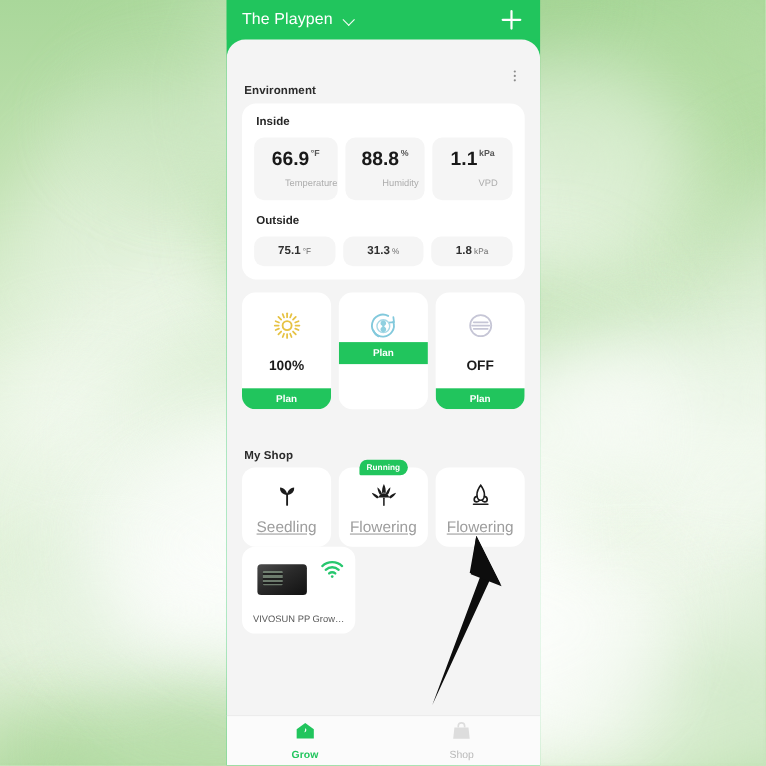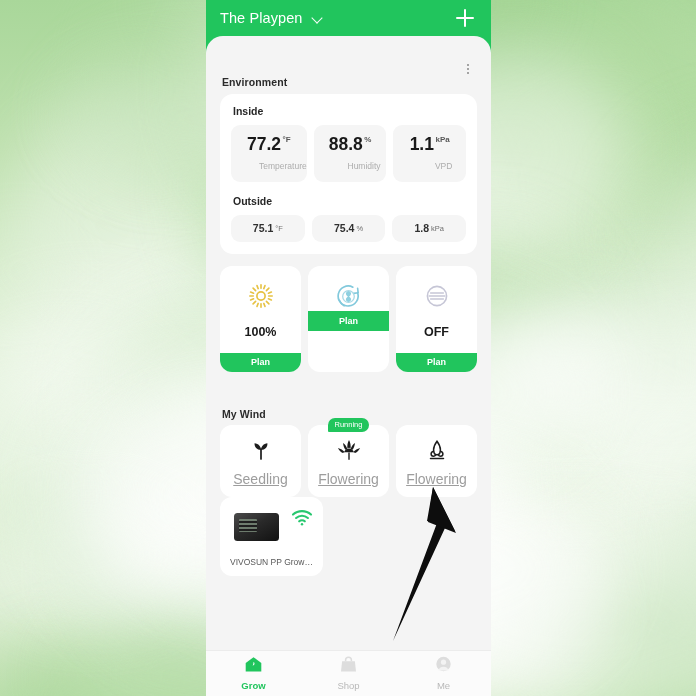--- a/index.html
+++ b/index.html
@@ -132,21 +132,21 @@
   #plans { display: flex; gap: 7px; margin: 0 14px; }
   .plan {
     position: relative; flex: 1; background: #fff; border-radius: 12px;
     height: 72px; display: flex; flex-direction: column;
     align-items: center; justify-content: center; cursor: pointer;
   }
   .plan-icon { height: 28px; display: flex; align-items: center; }
   .plan-name { font-size: 14px; color: #9d9d9d; margin-top: 7px; text-decoration: underline; }
   .badge {
     position: absolute; top: -7.5px; left: 50%; transform: translateX(-50%);
-    background: #21c55d; color: #fff; font-size: 7.5px; font-weight: 400;
+    background: #21c55d; color: #fff; font-size: 7.5px; font-weight: 700;
     padding: 2.5px 7px 3px 7px; border-radius: 7px 7px 7px 1px; white-space: nowrap;
   }
 
   
   #devices { display: flex; margin: 0 14px; }
   .device {
     width: 103px; background: #fff; border-radius: 12px;
     padding: 10px 10px 9px 10px; cursor: pointer;
   }
   .device-top { display: flex; align-items: flex-start; height: 45px; }
@@ -296,21 +296,21 @@
           <i></i>
           <i></i>
         </span>
     </div>
 
     <div class="card">
       <div class="grp-label">Inside</div>
       <div class="tile-row">
         <div class="tile">
           <div class="val">
-              <span>77.2</span>
+              <span>66.9</span>
               <sup>°F</sup>
             </div>
           <div class="cap">Temperature</div>
         </div>
         <div class="tile">
           <div class="val">
               <span>88.8</span>
               <sup>%</sup>
             </div>
           <div class="cap">Humidity</div>
@@ -327,21 +327,21 @@
       <div class="grp-label second">Outside</div>
       <div class="tile-row">
         <div class="tile small">
           <div class="val">
               <span>75.1</span>
               <sup>°F</sup>
             </div>
         </div>
         <div class="tile small">
           <div class="val">
-              <span>75.4</span>
+              <span>31.3</span>
               <sup>%</sup>
             </div>
         </div>
         <div class="tile small">
           <div class="val">
               <span>1.8</span>
               <sup>kPa</sup>
             </div>
         </div>
       </div>
@@ -401,21 +401,21 @@
               <line x1="6.6" y1="16.0" x2="19.4" y2="16.0"></line>
             </g>
           </svg>
         </div>
         <div class="ctl-label">OFF</div>
         <div class="ctl-btn">Plan</div>
       </div>
     </div>
 
     <div class="sec-head plain-head">
-      <span class="sec-title">My Wind</span>
+      <span class="sec-title">My Shop</span>
     </div>
 
     <div id="plans">
       <div class="plan">
         <div class="plan-icon">
           <svg width="24" height="24" viewBox="0 0 24 24">
             <path d="M12 21V11" stroke="#1c1c1c" stroke-width="1.7" stroke-linecap="round" fill="none"></path>
             <path d="M12 12C12 8.3 9.4 5.6 5.6 5.2c-.4 3.8 2.3 6.5 6.4 6.8z" fill="#1c1c1c"></path>
             <path d="M12 12c0-3.7 2.6-6.4 6.4-6.8.4 3.8-2.3 6.5-6.4 6.8z" fill="#1c1c1c"></path>
           </svg>
@@ -493,29 +493,19 @@
     </div>
     <div class="tab">
       <span>
         <svg width="19" height="17" viewBox="0 0 19 17">
           <path d="M3.1 5.3h12.8l1.1 10.2H2z" fill="#dddddd"></path>
           <path d="M6.6 5.3V4.1a2.9 2.9 0 0 1 5.8 0v1.2" fill="none" stroke="#dddddd" stroke-width="1.5"></path>
         </svg>
       </span>
       <span class="lbl">Shop</span>
     </div>
-    <div class="tab">
-      <span>
-        <svg width="19" height="17" viewBox="0 0 19 17">
-          <circle cx="9.5" cy="8" r="7.2" fill="#dddddd"></circle>
-          <circle cx="9.5" cy="6.2" r="2.6" fill="#f3f3f3"></circle>
-          <path d="M4.3 14.6a5.4 5.4 0 0 1 10.4 0z" fill="#f3f3f3"></path>
-        </svg>
-      </span>
-      <span class="lbl">Me</span>
-    </div>
   </div>
 </div>
 
 <svg id="arrow" width="696" height="696" viewBox="0 0 696 696">
   <path d="M433 487 L455 531 L445 528 L393 641 L437 523 L427 521 Z" fill="#0d0d0d"></path>
   <path d="M433 487 L456 533 L428 522 Z" fill="#0d0d0d"></path>
 </svg>
 
 </body></html>

